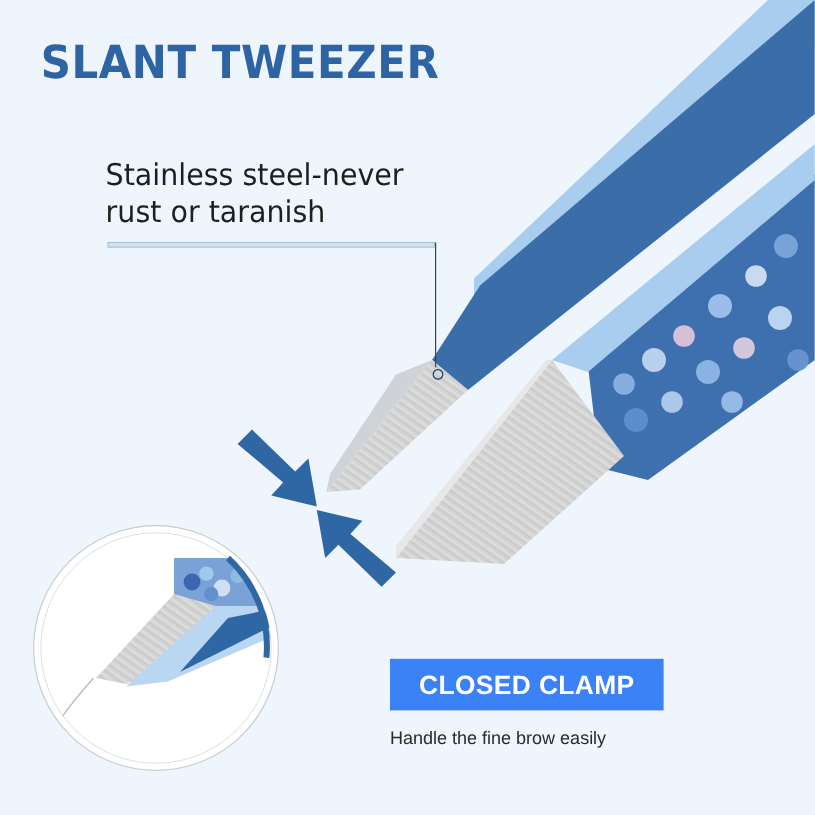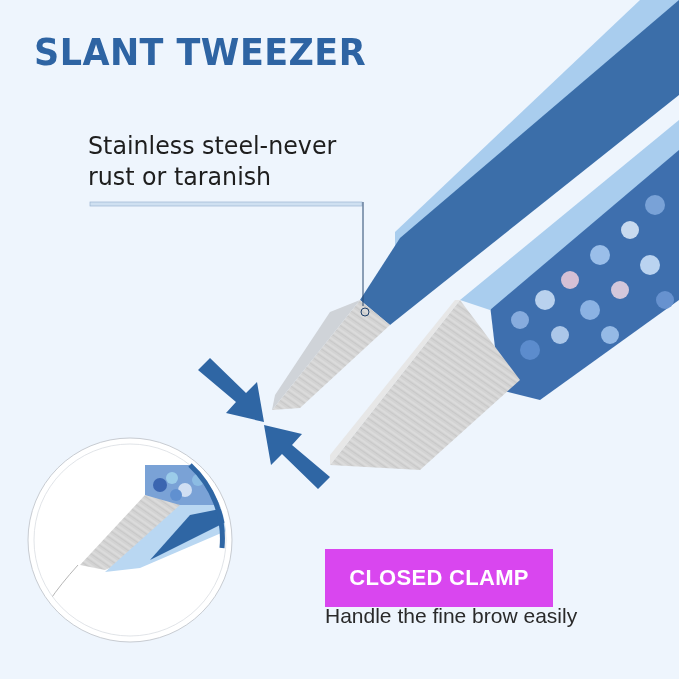--- a/index.html
+++ b/index.html
@@ -1,21 +1,21 @@
 <!DOCTYPE html>
 <html><head>
   <meta charset="utf-8">
   <style>
     * { margin: 0; padding: 0; box-sizing: border-box; }
     html, body { width: 679px; height: 679px; overflow: hidden; }
     body { background: #eef5fd; position: relative; font-family: "Liberation Sans", "DejaVu Sans", sans-serif; }
     .title { position: absolute; left: 34px; top: 30px; font-family: "DejaVu Sans", sans-serif; font-weight: bold; font-size: 38px; color: #2e64a3; letter-spacing: 0.5px; transform: scaleX(0.92); transform-origin: left top; }
     .callout { position: absolute; left: 88px; top: 130px; font-size: 25px; line-height: 31px; color: #1e1e1e; font-family: "DejaVu Sans", sans-serif; font-weight: normal; transform: scaleX(0.95); transform-origin: left top; }
-    .badge { position: absolute; left: 325px; top: 549px; width: 228px; height: 58px; background: #d946ef; color: #fff; font-weight: bold; font-size: 22px; display: flex; align-items: center; justify-content: center; letter-spacing: 0.3px; }
-    .caption { position: absolute; left: 325px; top: 606px; font-size: 21px; line-height: 19px; color: #2a2a2a; }
+    .badge { position: absolute; left: 325px; top: 549px; width: 228px; height: 43px; background: #3b82f6; color: #fff; font-weight: bold; font-size: 22px; display: flex; align-items: center; justify-content: center; letter-spacing: 0.3px; }
+    .caption { position: absolute; left: 325px; top: 606px; font-size: 15px; line-height: 19px; color: #2a2a2a; }
     svg.art { position: absolute; left: 0; top: 0; }
   </style>
 </head>
 <body>
 
 <svg class="art" width="679" height="679" viewBox="0 0 679 679">
   <defs>
     <pattern id="brushed" width="6" height="6" patternUnits="userSpaceOnUse" patternTransform="rotate(-55)">
       <rect width="6" height="6" fill="#d3d3d3"></rect>
       <line x1="0" y1="0" x2="0" y2="6" stroke="#bdbdbd" stroke-width="1"></line>

